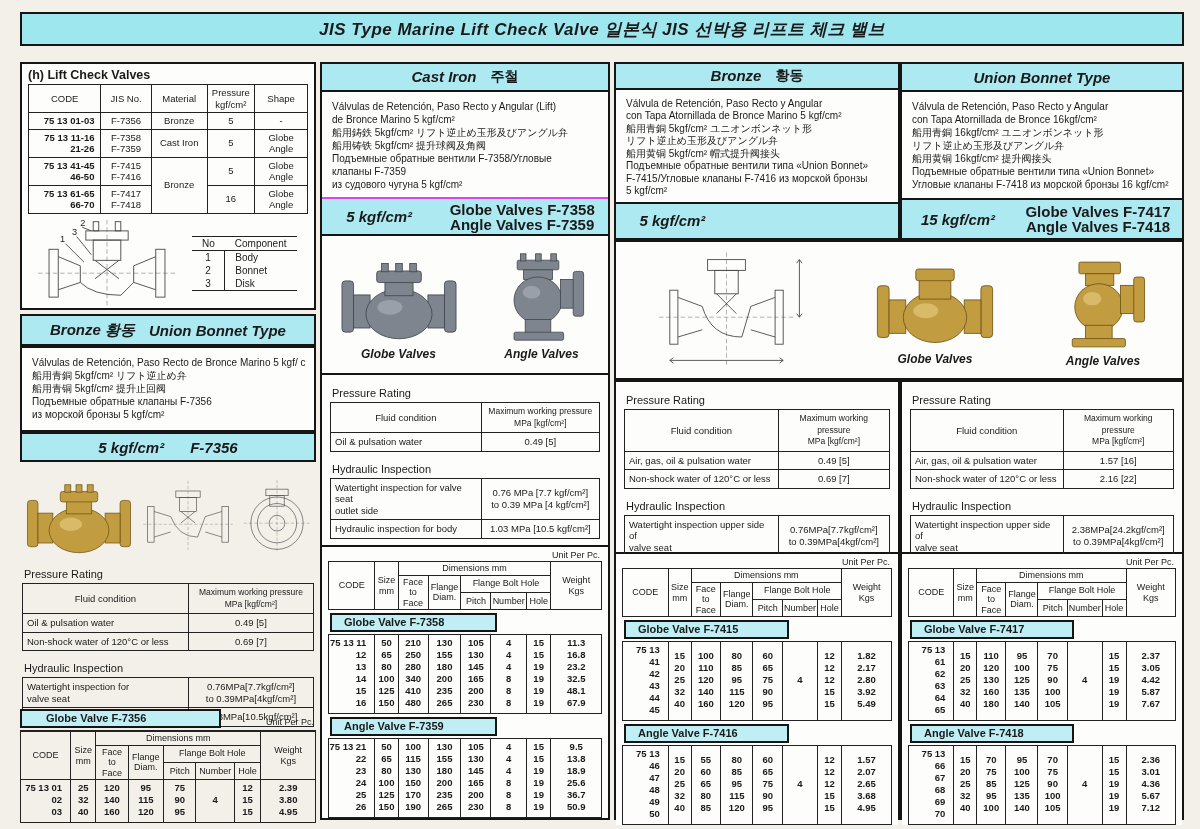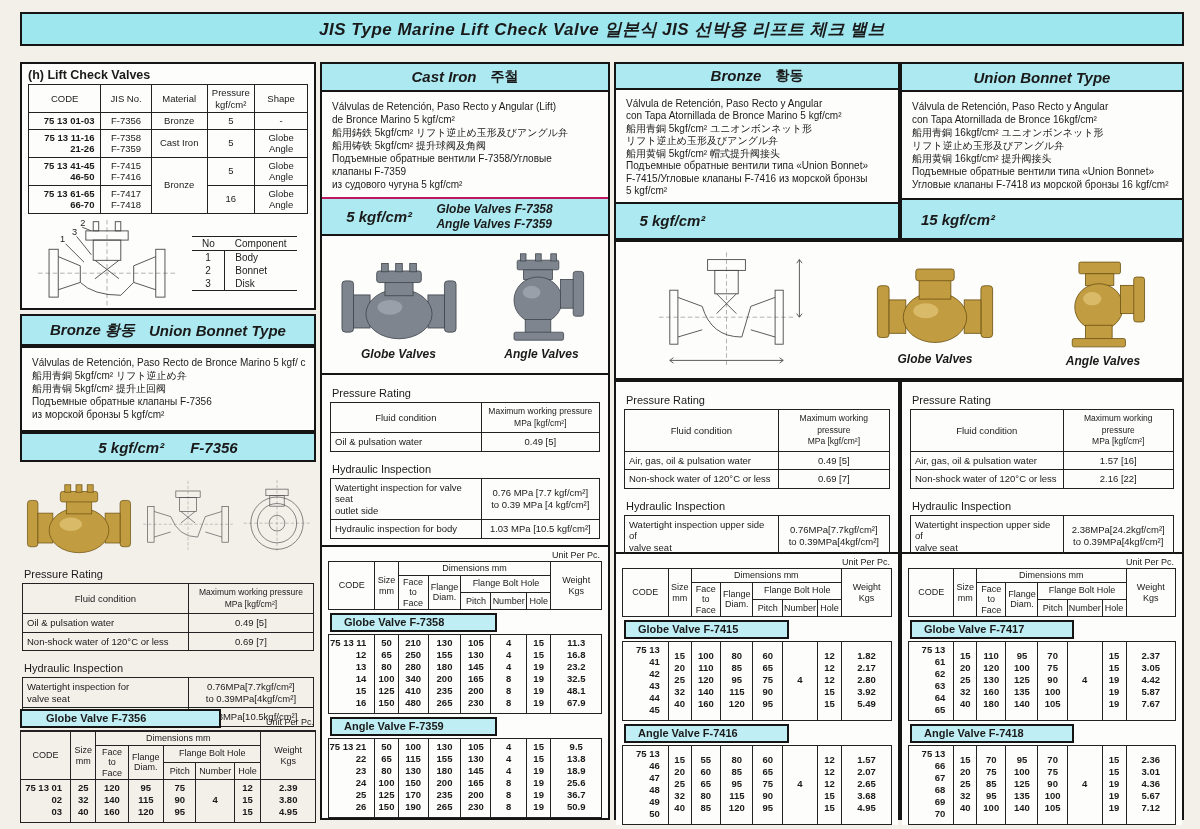--- a/index.html
+++ b/index.html
@@ -22,21 +22,21 @@
   .sec-head .en { font-style:italic; font-size:15px; }
   .sec-head .kr { font-size:14px; }
 
   
   .desc { padding:8px 8px 4px 10px; font-size:10px; line-height:13px; background:#fdfdfb; }
   .desc div { white-space:nowrap; overflow:hidden; }
 
   
   .sub-head { display:flex; align-items:center; border-top:2px solid #151515; border-bottom:2px solid #151515; }
   .sub-head .pr { width:40%; text-align:center; font-style:italic; font-weight:bold; font-size:15px; }
-  .sub-head .md { flex:1; text-align:left; font-style:italic; font-weight:bold; font-size:12px;
+  .sub-head .md { flex:1; text-align:center; font-weight:bold; font-size:15px;
     line-height:15px; white-space:pre-line; }
 
   
   .idx { width:100%; border-collapse:collapse; table-layout:fixed; }
   .idx th, .idx td { border:1.5px solid #222; font-size:9.5px; padding:2px 3px; text-align:center;
     white-space:pre-line; line-height:11.5px; }
   .idx th { font-weight:normal; }
   .idx td.code { text-align:right; padding-right:6px; font-weight:bold; }
 
   .comp { border-collapse:collapse; }
@@ -364,21 +364,21 @@
       </tr>
     </tbody>
       </table>
   </div>
 
   <div class="abs box" style="left:320px; top:62px; width:290px; height:758px; display:flex; flex-direction:column;">
     <div class="sec-head cyan" style="height:28px;">
       <span class="en">Cast Iron</span>
       <span class="kr">주철</span>
     </div>
-    <div class="desc" style="height:108px; border-bottom:2px solid #be185d;">
+    <div class="desc" style="height:108px; border-bottom:2px solid #d946ef;">
       <div>Válvulas de Retención, Paso Recto y Angular (Lift)</div>
       <div>de Bronce Marino 5 kgf/cm²</div>
       <div>船用鋳鉄 5kgf/cm²  リフト逆止め玉形及びアングル弁</div>
       <div>船用铸铁 5kgf/cm² 提升球阀及角阀</div>
       <div>Подъемные обратные вентили F-7358/Угловые</div>
       <div>клапаны F-7359</div>
       <div>из судового чугуна 5 kgf/cm²</div>
     </div>
     <div class="sub-head cyan" style="height:38px; border-top:none;">
       <span class="pr">5 kgf/cm²</span>
@@ -656,20 +656,22 @@
       <div>Válvula de Retención, Paso Recto y Angular</div>
       <div>con Tapa Atornillada de Bronce 16kgf/cm²</div>
       <div>船用青銅 16kgf/cm²  ユニオンボンネット形</div>
       <div>リフト逆止め玉形及びアングル弁</div>
       <div>船用黄铜 16kgf/cm² 提升阀接头</div>
       <div>Подъемные обратные вентили типа «Union Bonnet»</div>
       <div>Угловые клапаны F-7418 из морской бронзы 16 kgf/cm²</div>
     </div>
     <div class="sub-head cyan" style="height:38px; border-top:none; border-bottom:none;">
       <span class="pr">15 kgf/cm²</span>
+      <span class="md">Globe Valves F-7417
+Angle Valves F-7418</span>
     </div>
   </div>
 
   <div class="abs box photo-strip" style="left:614px; top:240px; width:570px; height:140px;">
     <svg width="180" height="126" viewBox="0 0 200 140">
       <line class="cl" x1="20" y1="78" x2="170" y2="78"></line>
       <line class="cl" x1="95" y1="6" x2="95" y2="134"></line>
       <rect class="ln" x="32" y="48" width="9" height="60"></rect>
       <rect class="ln" x="149" y="48" width="9" height="60"></rect>
       <path class="ln" d="M41,56 L68,66 Q78,100 112,100 L122,66 L149,56"></path>

